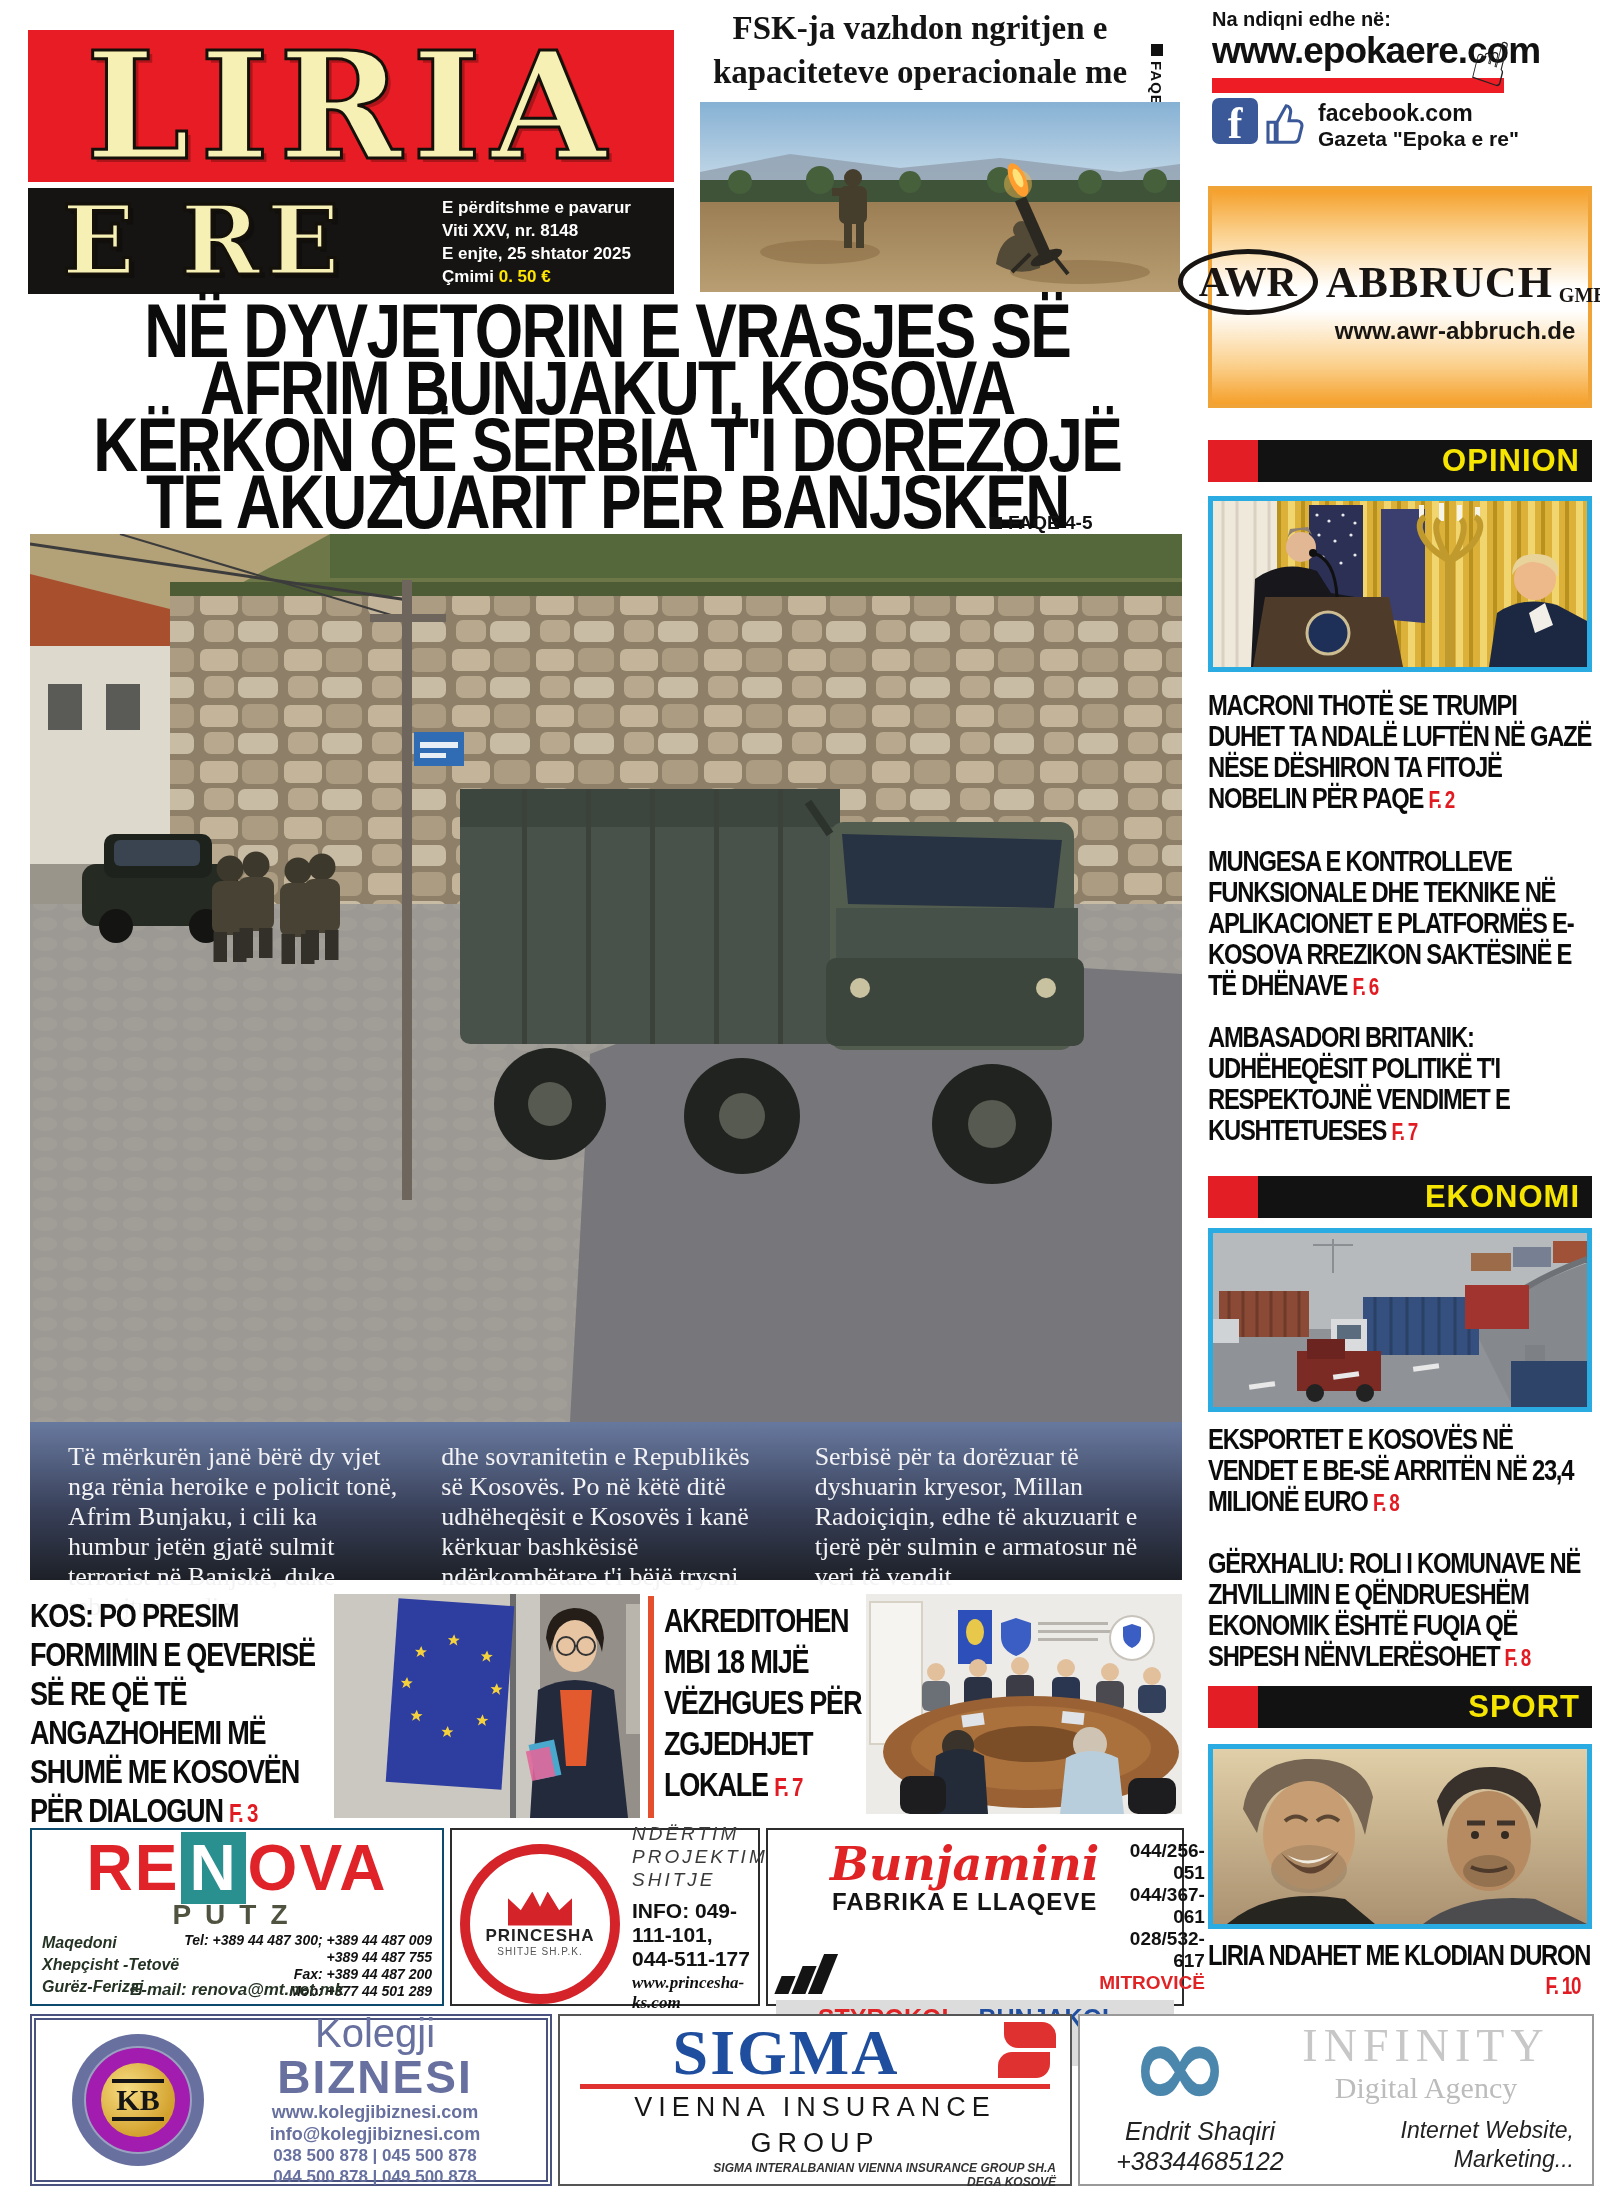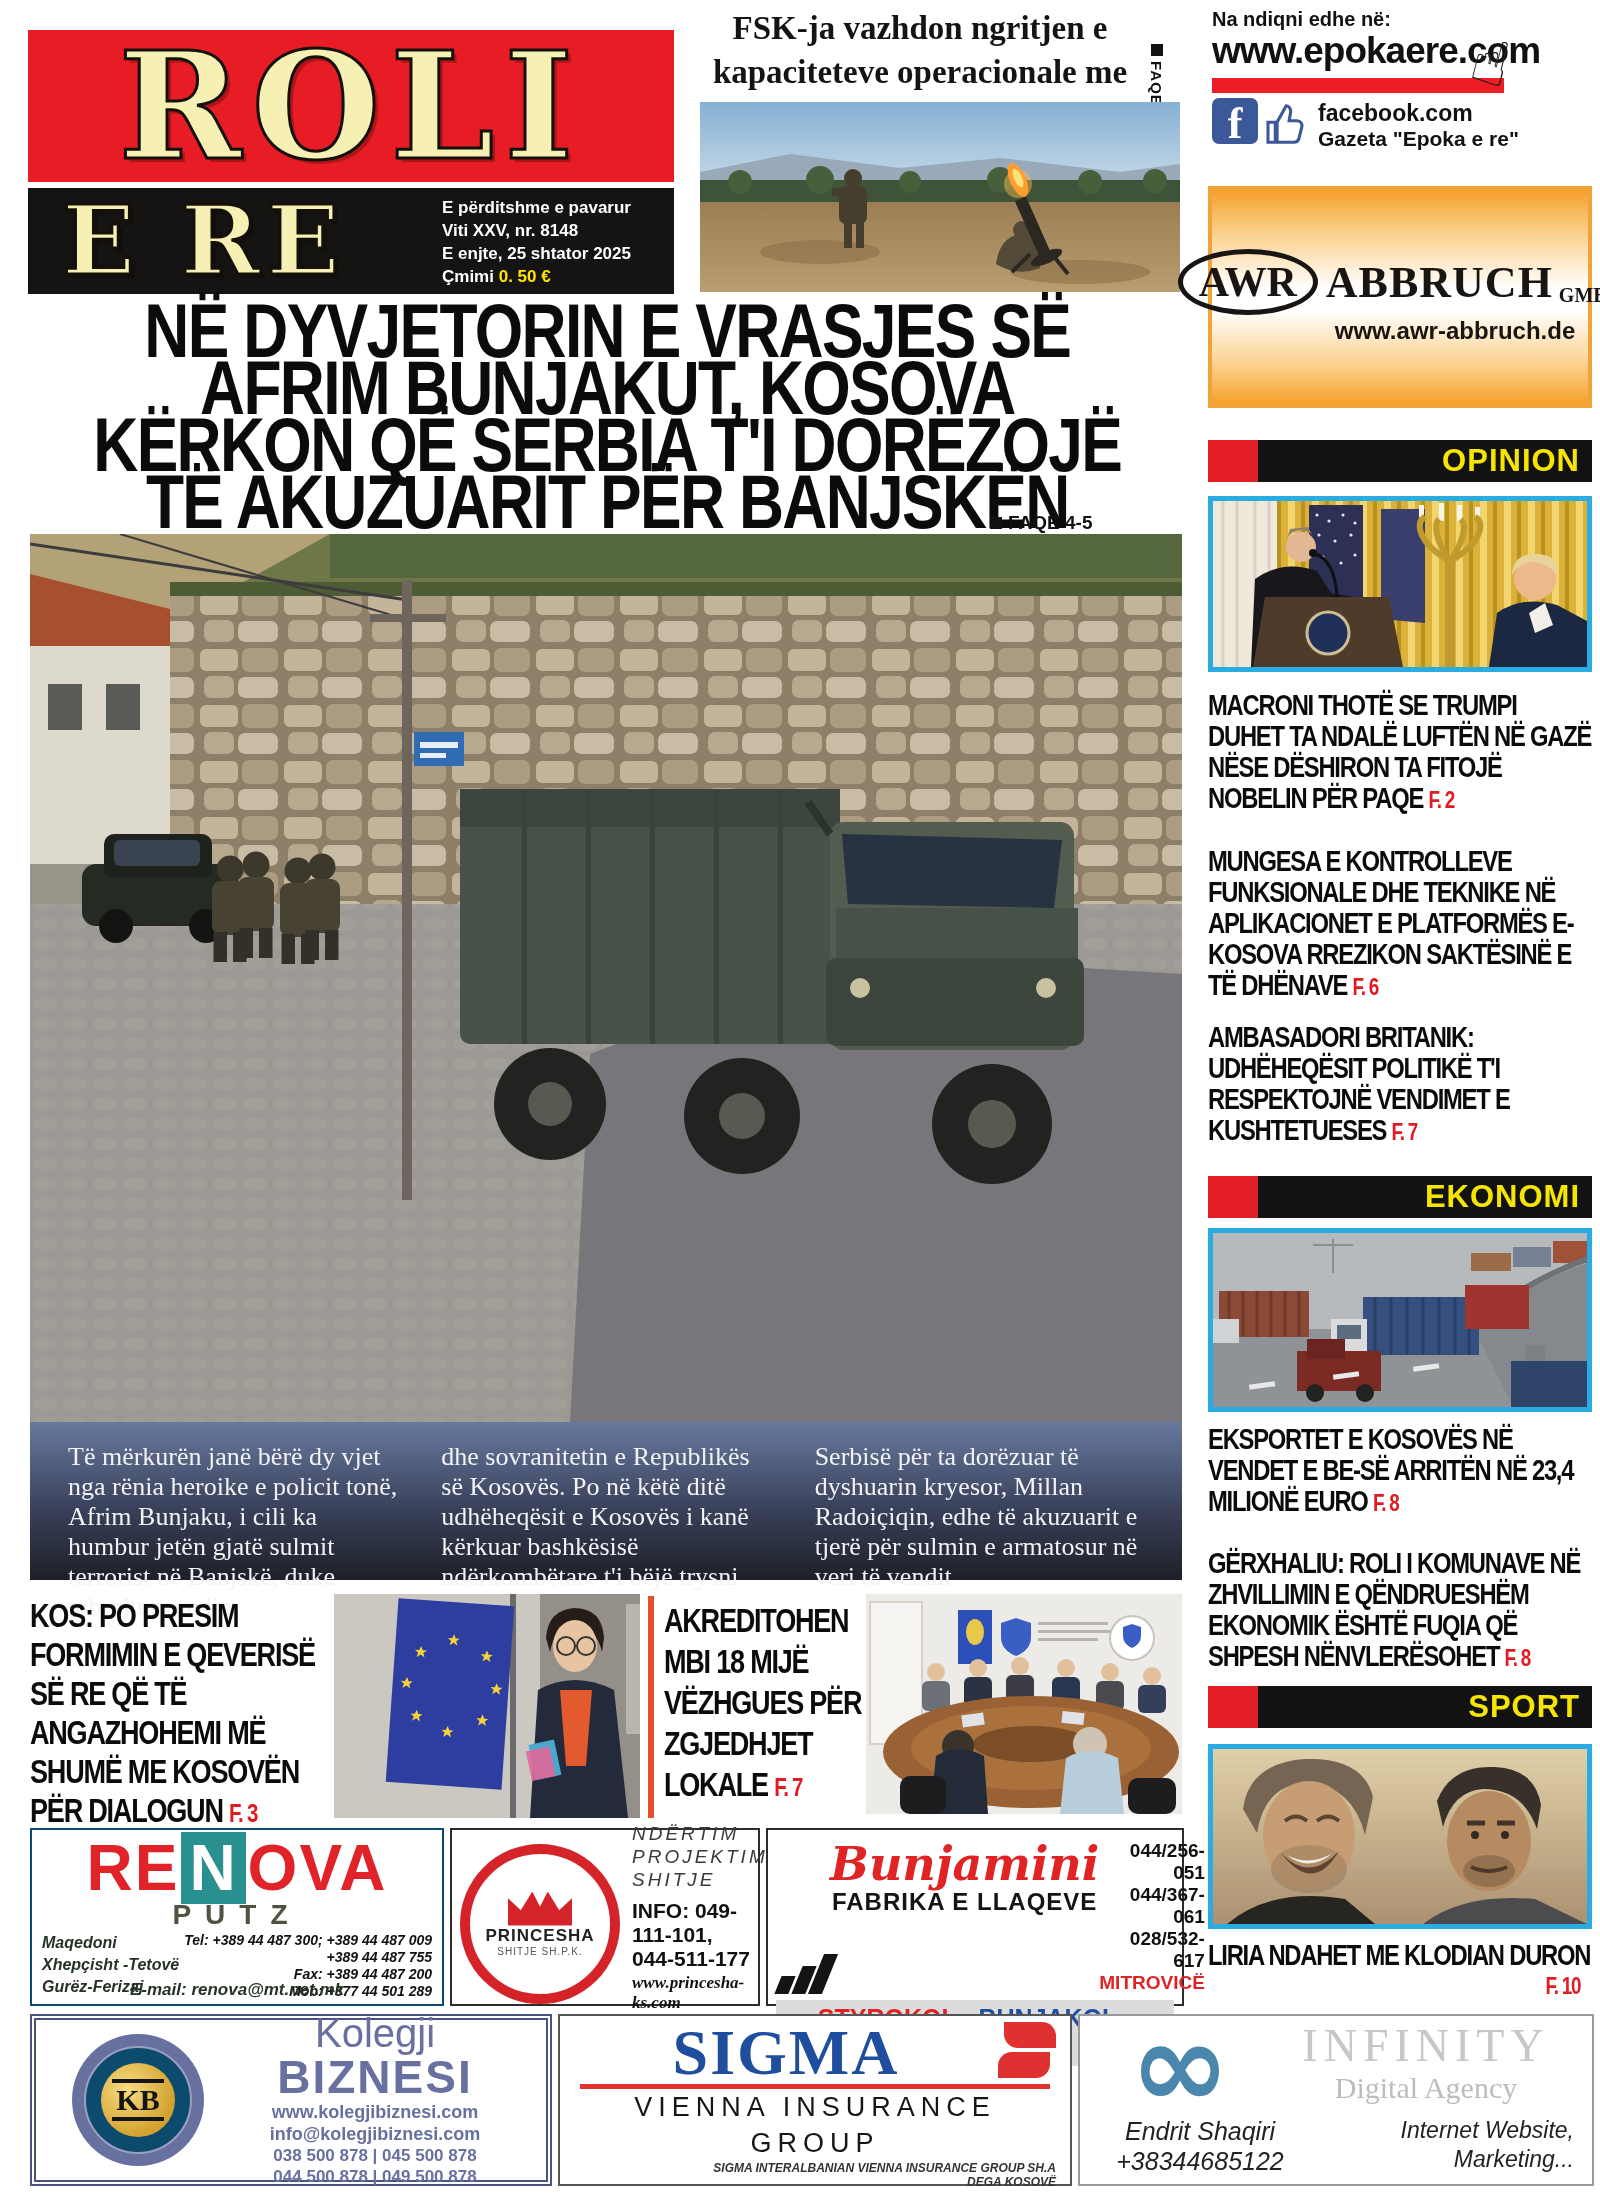--- a/index.html
+++ b/index.html
@@ -110,21 +110,21 @@
   .bj-sub{font-weight:700;font-size:24px;letter-spacing:1px;color:#141414;}
   .bj-right{text-align:right;font-weight:700;font-size:19px;line-height:22px;}
   .bj-city{color:#e02325;}
   .bj-strip{margin:6px 8px 0 8px;background:#dcdcdc;text-align:center;font-weight:700;font-size:25px;padding:4px 0;}
   .bj-p1{color:#e02325;} .bj-p2{color:#1f4ea1;} .bj-p3{color:#1fa24a;} .bj-dot{color:#333;}
 
   
   .ad-biznesi{left:30px;top:2014px;width:522px;height:172px;border:6px double #4a5380;display:flex;align-items:center;}
   .kb-outer{width:132px;height:132px;border-radius:50%;background:#67709f;margin-left:36px;flex:none;
             display:flex;align-items:center;justify-content:center;}
-  .kb-mid{width:104px;height:104px;border-radius:50%;background:#0c4a6e;border:2px solid #9aa0bf;
+  .kb-mid{width:104px;height:104px;border-radius:50%;background:#a21caf;border:2px solid #9aa0bf;
           display:flex;align-items:center;justify-content:center;}
   .kb-inner{width:74px;height:74px;border-radius:50%;background:radial-gradient(circle at 35% 35%,#f7dc82,#d3a22e 70%);
             display:flex;align-items:center;justify-content:center;}
   .kb-txt{font-family:"Liberation Serif",serif;font-weight:700;font-size:30px;color:#151515;
           border-top:4px solid #151515;border-bottom:4px solid #151515;line-height:34px;padding:0 4px;}
   .kb-right{flex:1;text-align:center;color:#67709f;}
   .kb-n1{font-size:40px;line-height:40px;}
   .kb-n2{font-weight:700;font-size:46px;line-height:48px;letter-spacing:2px;}
   .kb-web{font-weight:700;font-size:18px;line-height:22px;}
   .kb-tel{font-weight:700;font-size:17px;line-height:21px;}
@@ -146,21 +146,21 @@
   .inf-b2{font-size:30px;line-height:32px;color:#bcbcbc;}
   .inf-contact{width:220px;text-align:center;font-style:italic;font-size:25px;line-height:30px;color:#222;}
   .inf-serv{flex:1;text-align:right;font-style:italic;font-size:23px;line-height:29px;color:#222;padding-right:8px;}
 </style>
 </head>
 <body>
 
 <div class="page">
 
   <div class="abs mast-red">
-    <span class="mast-word mast-top">ROLI</span>
+    <span class="mast-word mast-top">LIRIA</span>
   </div>
   <div class="abs mast-black">
     <span class="mast-word mast-bot">E RE</span>
     <div class="abs mast-info">
       <div>E përditshme e pavarur</div>
       <div>Viti XXV, nr. 8148</div>
       <div>E enjte, 25 shtator 2025</div>
       <div>
         <span>Çmimi</span>
         <span class="price-val">0. 50 €</span>

